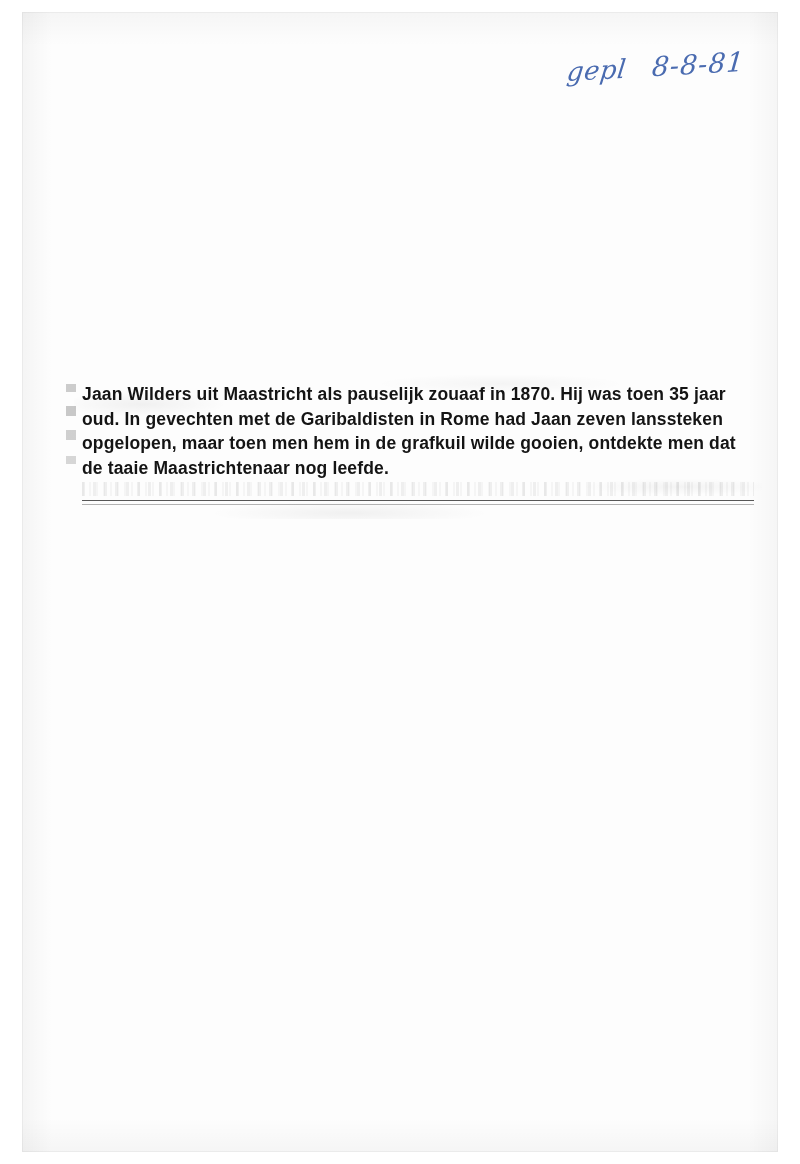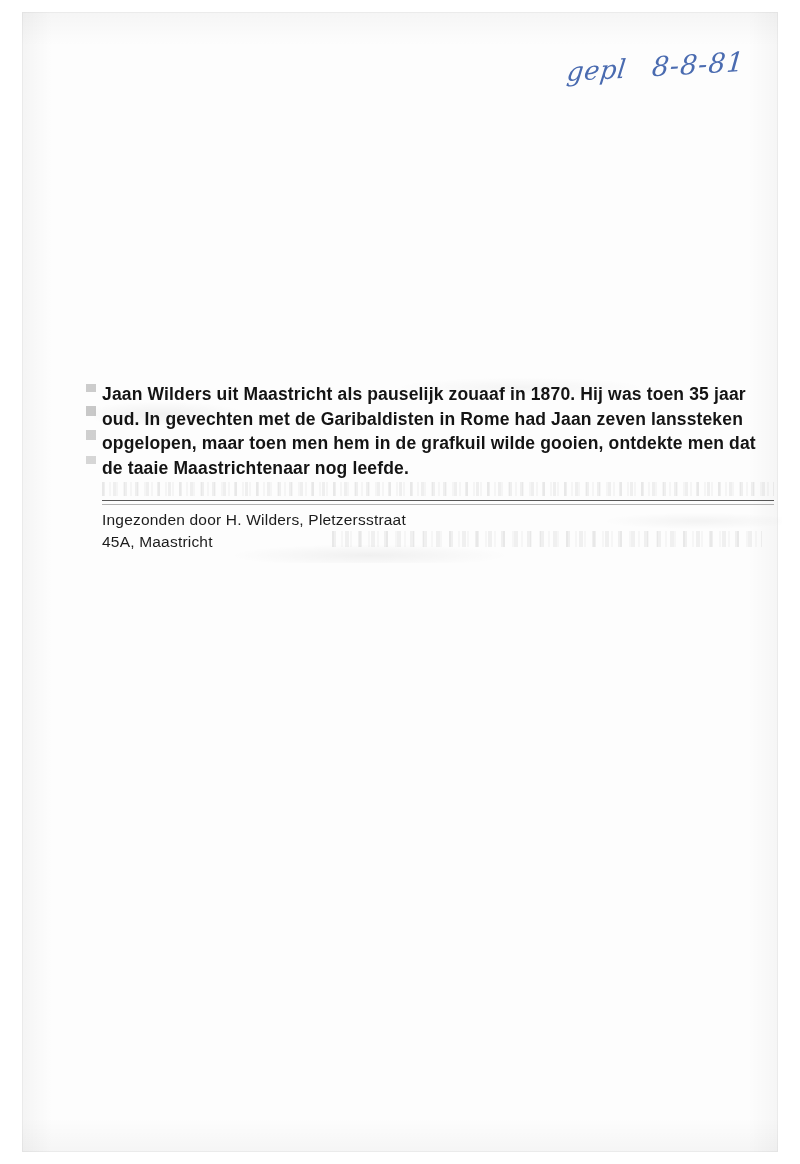--- a/index.html
+++ b/index.html
@@ -60,21 +60,21 @@
   }
   #handwriting .hw-date {
     font-size: 27px;
     transform: skewX(-8deg);
     letter-spacing: 1px;
   }
 
   
   #clipping {
     position: absolute;
-    left: 80px;
+    left: 60px;
     top: 366px;
     width: 672px;
     padding: 4px 0 6px 0;
   }
 
   
   #clipping .clip-bg {
     position: absolute;
     inset: -6px -8px -4px -8px;
     background:
@@ -179,19 +179,15 @@
   <div id="clipping">
     <div class="clip-bg"></div>
     <div id="clip-left-marks"></div>
 
     <p id="clip-body">Jaan Wilders uit Maastricht als pauselijk zouaaf in 1870. Hij was toen 35 jaar oud. In gevechten met de Garibaldisten in Rome had Jaan zeven lanssteken opgelopen, maar toen men hem in de grafkuil wilde gooien, ontdekte men dat de taaie Maastrichtenaar nog leefde.</p>
 
     <div id="speckle-band"></div>
     <div id="clip-rule"></div>
     <div id="clip-rule2"></div>
 
-    <div style="position:relative;">
-      <p id="clip-credit">Ingezonden door H. Wilders, Pletzersstraat 45A, Maastricht</p>
-      <div id="smudge-strip"></div>
-    </div>
   </div>
 
 </div>
 
 </body></html>

